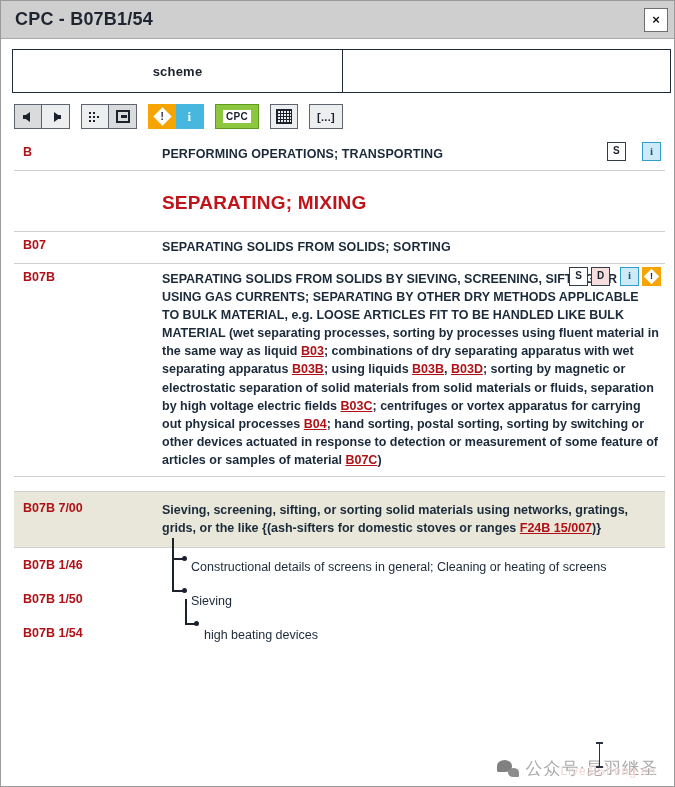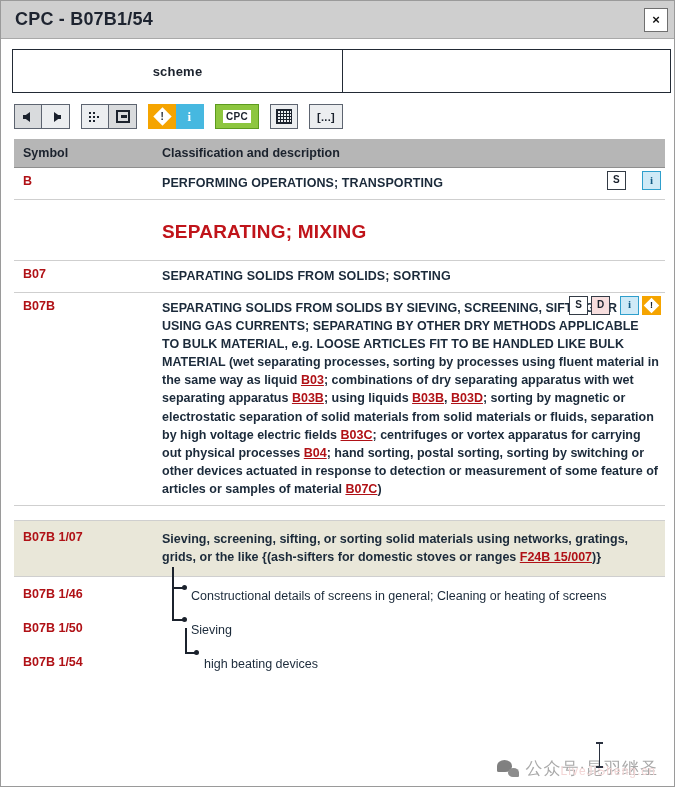--- a/index.html
+++ b/index.html
@@ -418,24 +418,20 @@
       </div>
     </div>
   </div>
 
   <table class="table">
     <colgroup>
         <col class="c-sym">
         <col class="c-desc">
       </colgroup>
     <tbody>
-        <tr class="hdr-row">
-      <th class="c-sym">Symbol</th>
-      <th>Classification and description</th>
-    </tr>
 
     <tr class="row">
       <td class="sym">B</td>
       <td class="desc caps">
         <span>PERFORMING OPERATIONS; TRANSPORTING</span>
         <span class="icons">
           <span class="ic s">S</span>
           <span class="gap-sm"></span>
           <span class="ic i">i</span>
         </span>
@@ -470,21 +466,21 @@
         </span>
         <span style="font-weight:bold;display:inline;">SEPARATING SOLIDS FROM SOLIDS BY SIEVING, SCREENING, SIFTING OR BY USING GAS CURRENTS; SEPARATING BY OTHER DRY METHODS APPLICABLE TO BULK MATERIAL, e.g. LOOSE ARTICLES FIT TO BE HANDLED LIKE BULK MATERIAL</span><span class="norm"> (wet separating processes, sorting by processes using fluent material in the same way as liquid </span><span class="lnk">B03</span><span class="norm">; combinations of dry separating apparatus with wet separating apparatus </span><span class="lnk">B03B</span><span class="norm">; using liquids </span><span class="lnk">B03B</span><span class="norm">, </span><span class="lnk">B03D</span><span class="norm">; sorting by magnetic or electrostatic separation of solid materials from solid materials or fluids, separation by high voltage electric fields </span><span class="lnk">B03C</span><span class="norm">; centrifuges or vortex apparatus for carrying out physical processes </span><span class="lnk">B04</span><span class="norm">; hand sorting, postal sorting, sorting by switching or other devices actuated in response to detection or measurement of some feature of articles or samples of material </span><span class="lnk">B07C</span><span class="norm">)</span>
       </td>
     </tr>
 
     <tr class="spacer-row">
           <td colspan="2"></td>
         </tr>
 
     <tr class="row hl">
-      <td class="sym">B07B 1/07</td>
+      <td class="sym">B07B 7/00</td>
       <td class="desc"><span style="font-weight:bold">Sieving, screening, sifting, or sorting solid materials using networks, gratings, grids, or the like</span><span class="norm"> {(ash-sifters for domestic stoves or ranges </span><span class="lnk">F24B 15/007</span><span class="norm">)}</span></td>
     </tr>
 
     <tr class="row nb">
       <td class="sym" style="padding-top:10px">B07B 1/46</td>
       <td class="desc tree-cell" style="padding-top:10px">
         <span class="tline" style="left:10px; top:-10px; width:2px; height:22px;"></span>
         <span class="tline" style="left:10px; top:10px; width:12px; height:2px;"></span>
         <span class="tdot" style="left:20px; top:8px;"></span>
         <span class="tree-txt t46">Constructional details of screens in general; Cleaning or heating of screens</span>

